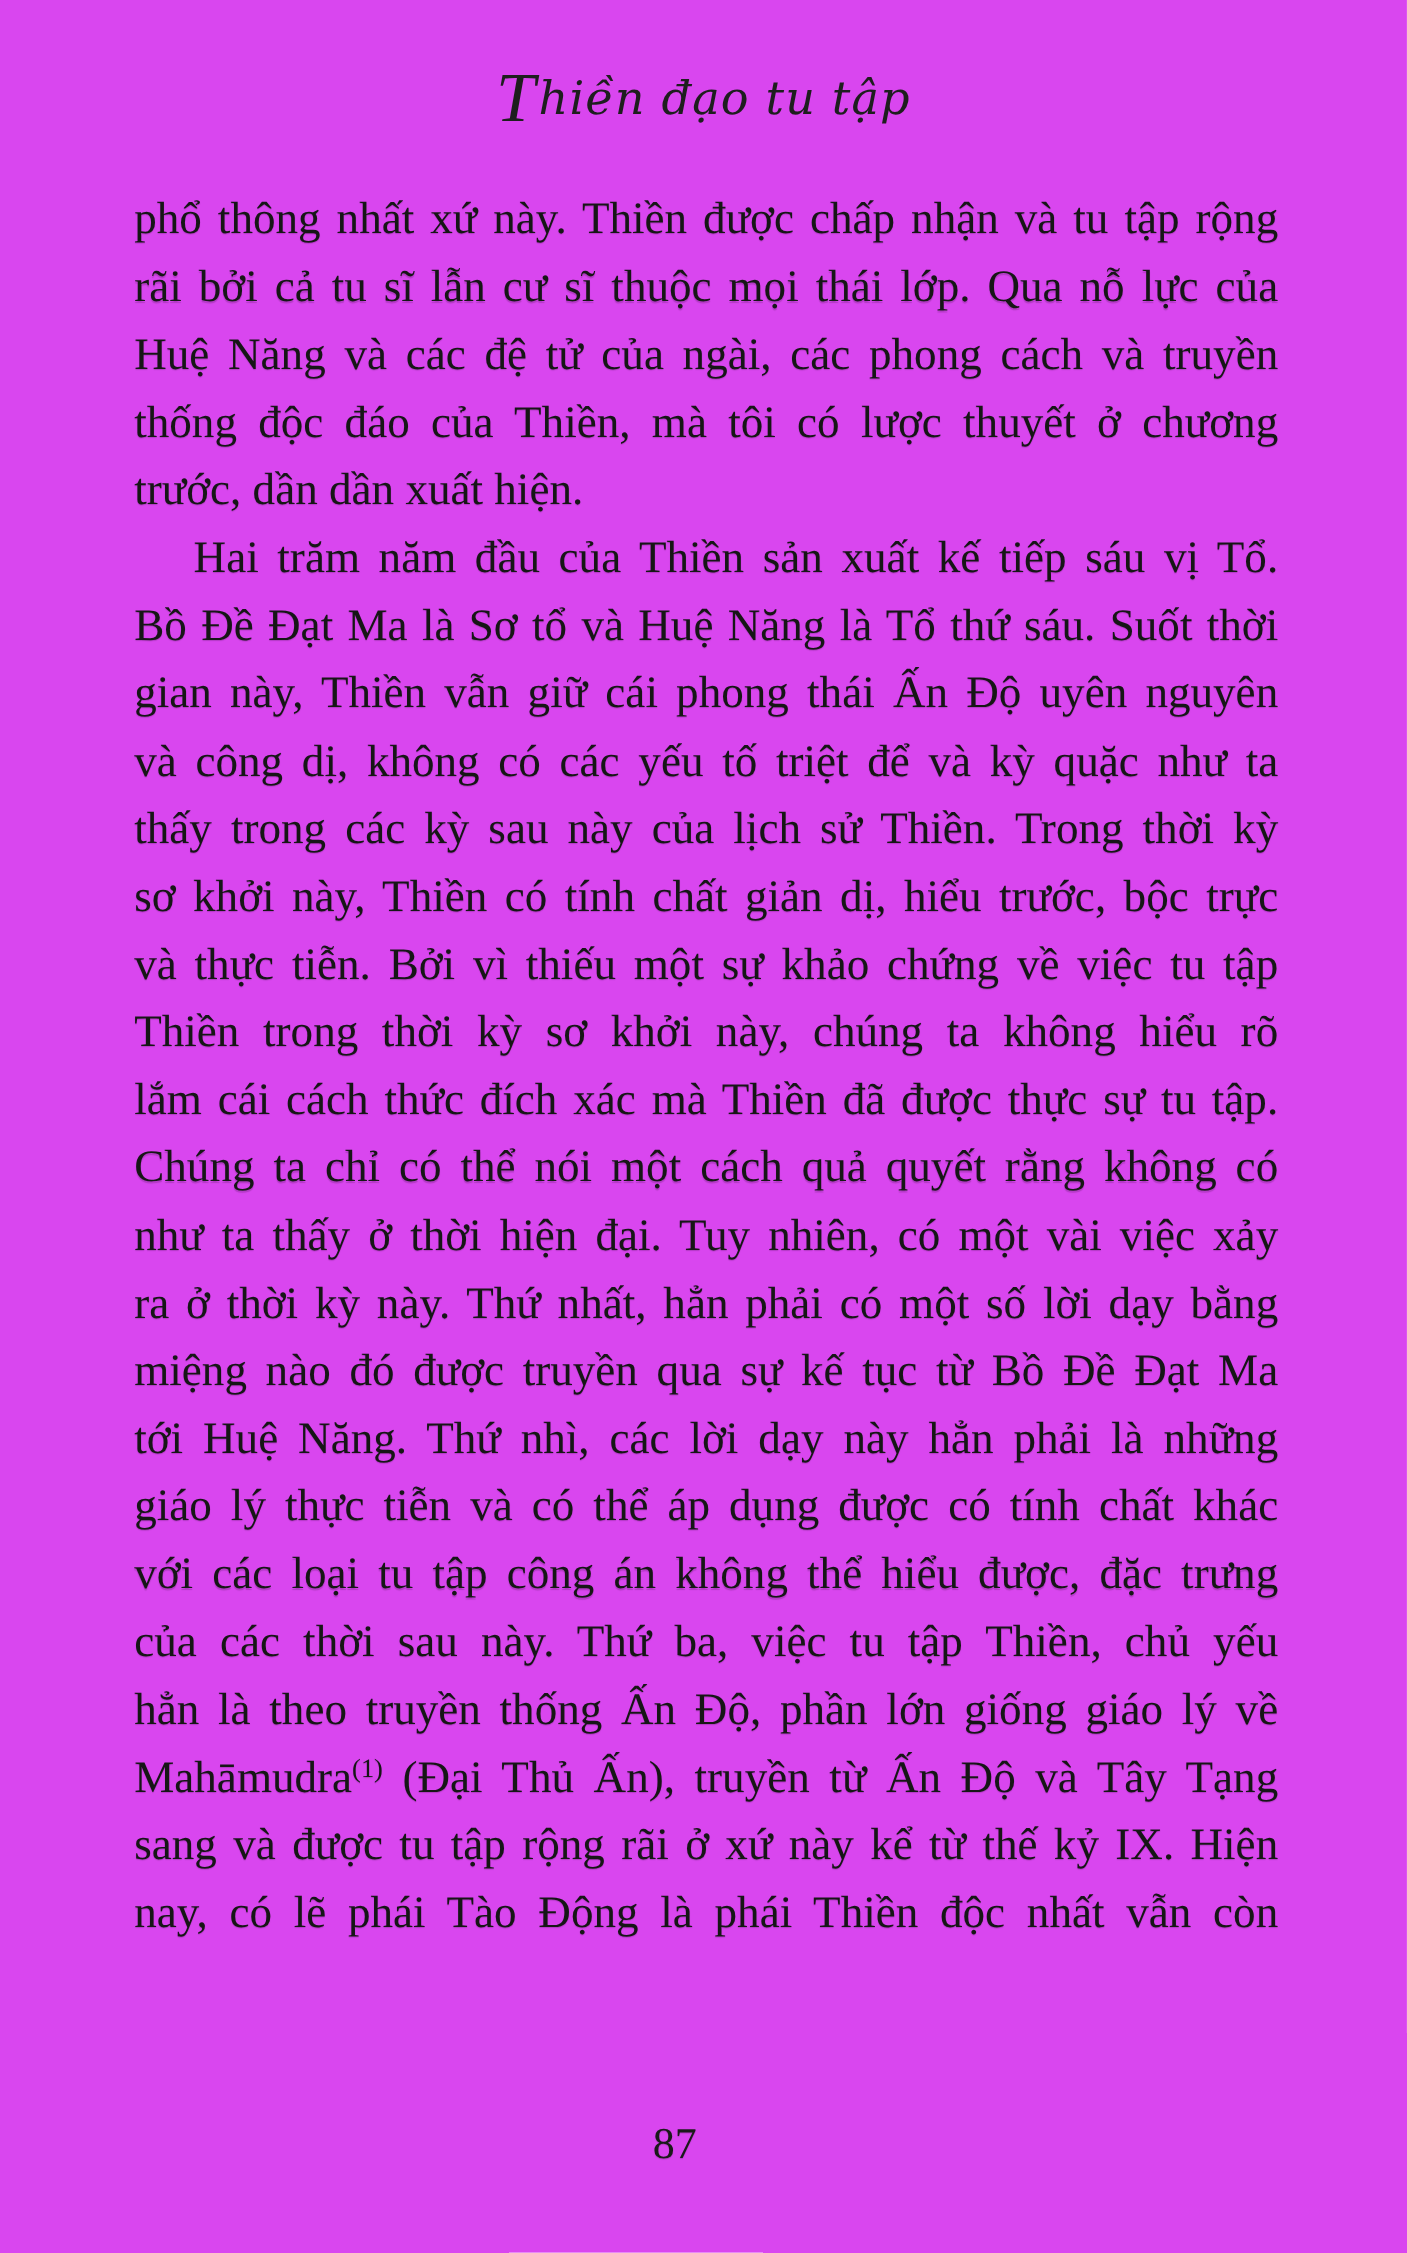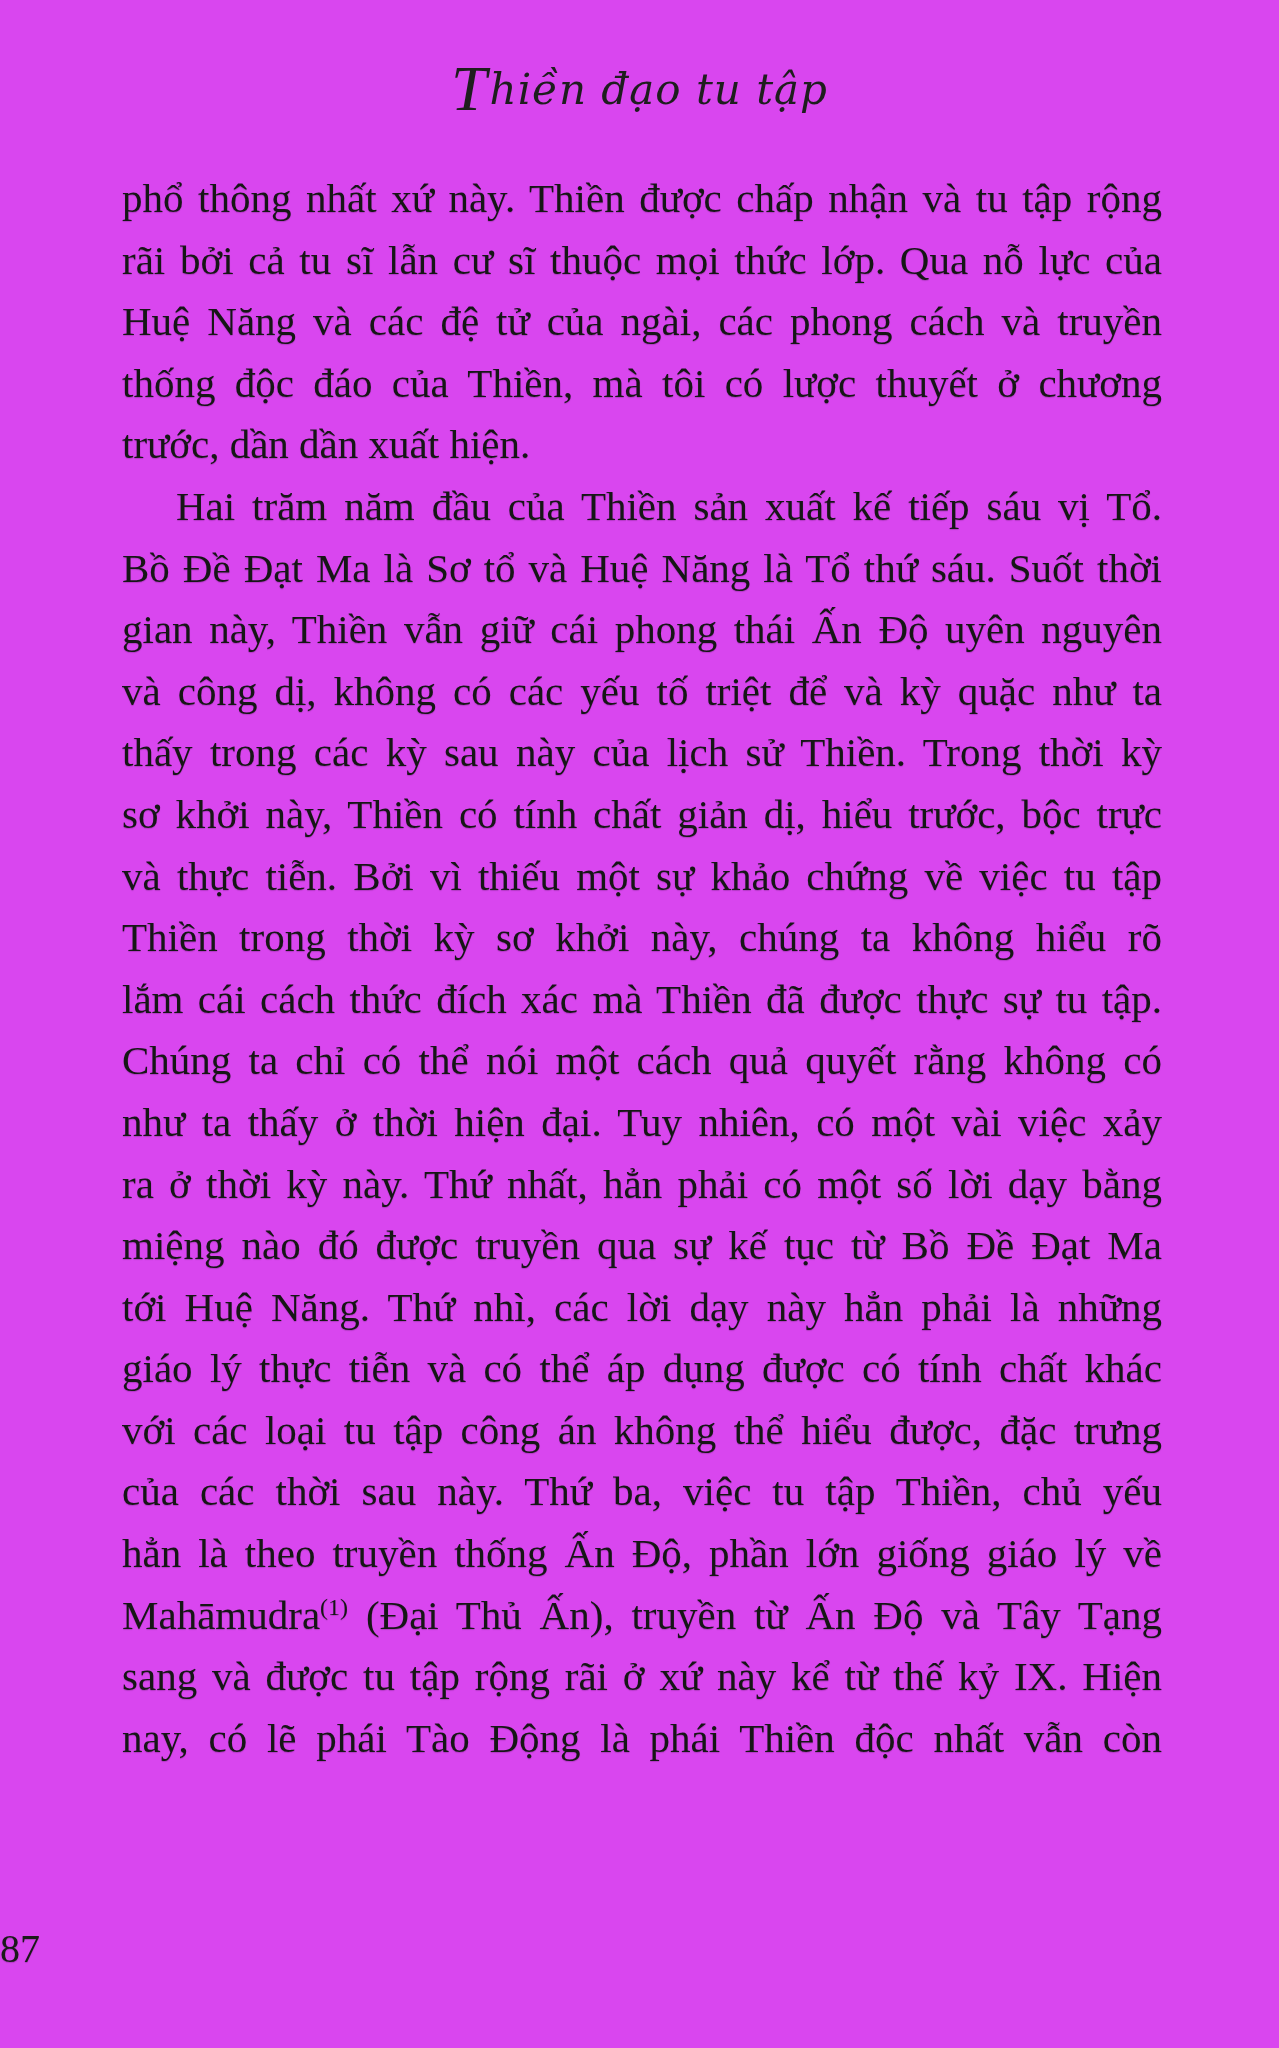--- a/index.html
+++ b/index.html
@@ -68,40 +68,40 @@
     .line sup {
       font-size: 24px;
       line-height: 0;
       vertical-align: 14px;
     }
     .page-number {
       position: absolute;
       top: 1925px;
       left: 0;
       width: 1227px;
-      text-align: left;
+      text-align: center;
       font-family: "Liberation Serif", serif;
       font-size: 40px;
       color: #1a1a1a;
       text-shadow: 0 1px 1px rgba(0,0,0,0.18);
     }
   </style>
 </head>
 <body>
 
 <div class="page">
 
   <div class="running-header">
     <span class="initial">T</span><span>hiền đạo tu tập</span>
   </div>
 
   <div class="body-text">
 
     <div class="line">phổ thông nhất xứ này. Thiền được chấp nhận và tu tập rộng</div>
-    <div class="line">rãi bởi cả tu sĩ lẫn cư sĩ thuộc mọi thức lớp. Qua nỗ lực của</div>
+    <div class="line">rãi bởi cả tu sĩ lẫn cư sĩ thuộc mọi thái lớp. Qua nỗ lực của</div>
     <div class="line">Huệ Năng và các đệ tử của ngài, các phong cách và truyền</div>
     <div class="line">thống độc đáo của Thiền, mà tôi có lược thuyết ở chương</div>
     <div class="line last">trước, dần dần xuất hiện.</div>
 
     <div class="line indent">Hai trăm năm đầu của Thiền sản xuất kế tiếp sáu vị Tổ.</div>
     <div class="line">Bồ Đề Đạt Ma là Sơ tổ và Huệ Năng là Tổ thứ sáu. Suốt thời</div>
     <div class="line">gian này, Thiền vẫn giữ cái phong thái Ấn Độ uyên nguyên</div>
     <div class="line">và công dị, không có các yếu tố triệt để và kỳ quặc như ta</div>
     <div class="line">thấy trong các kỳ sau này của lịch sử Thiền. Trong thời kỳ</div>
     <div class="line">sơ khởi này, Thiền có tính chất giản dị, hiểu trước, bộc trực</div>

